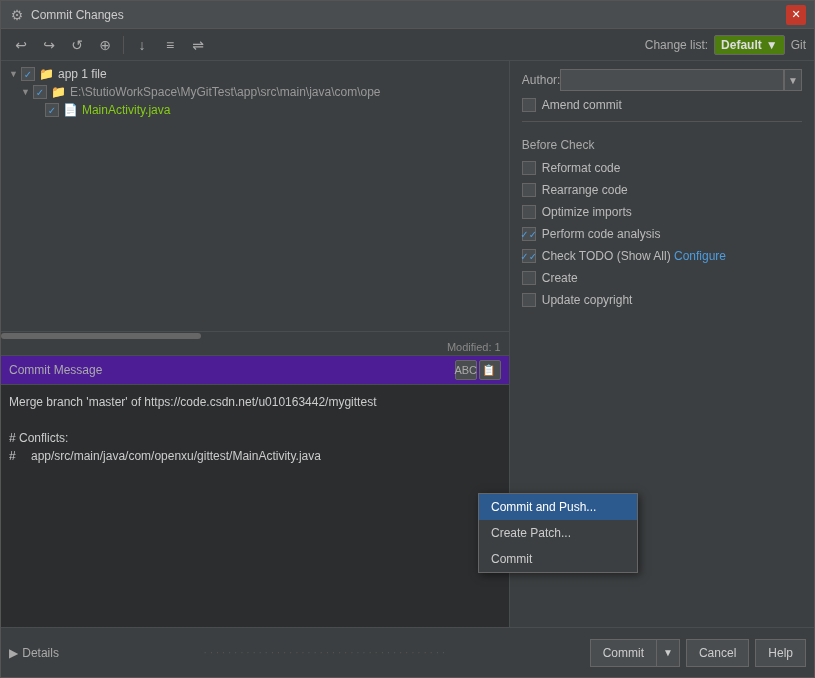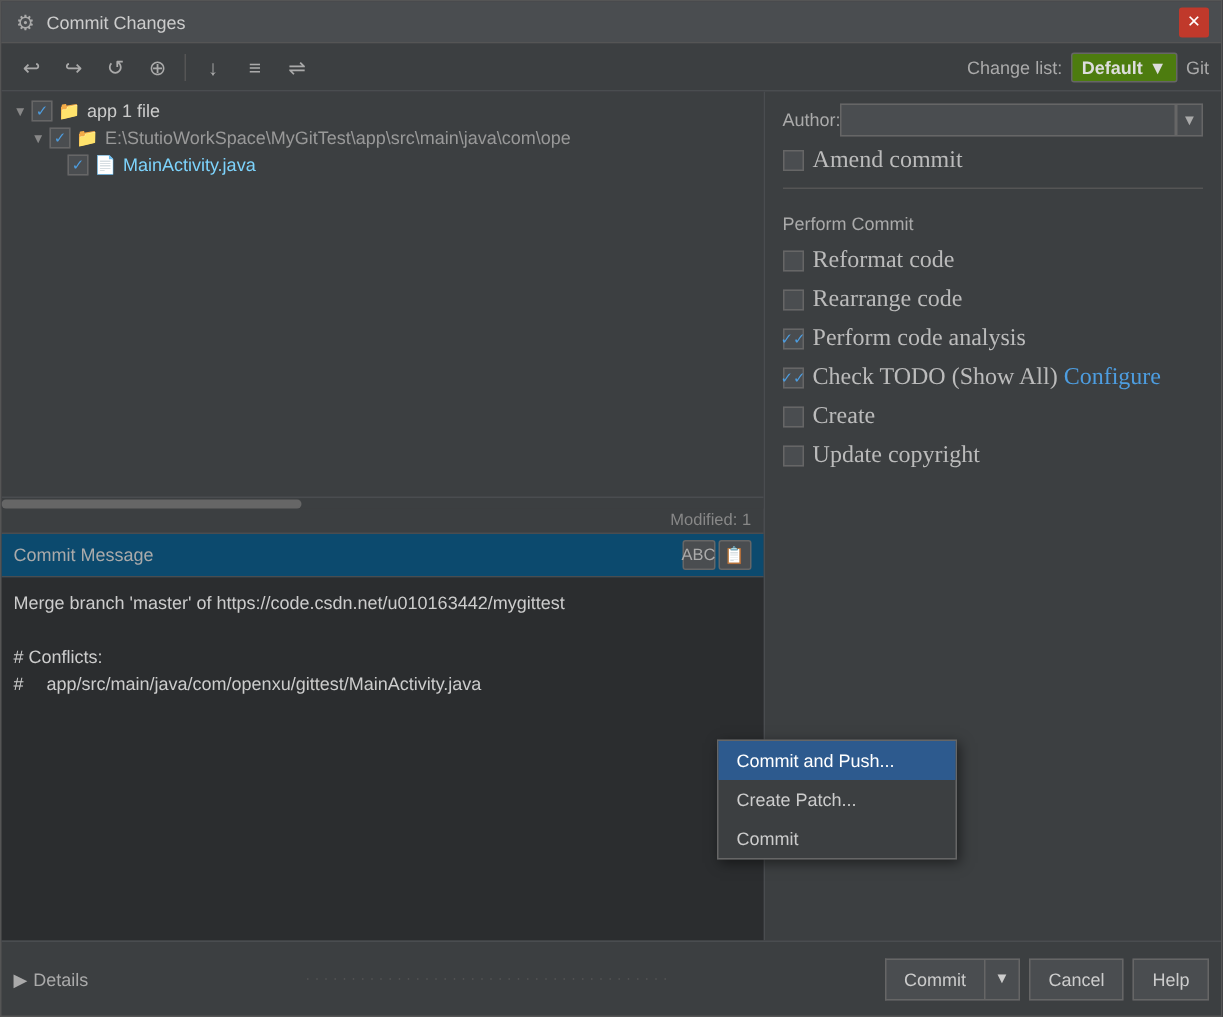--- a/index.html
+++ b/index.html
@@ -173,42 +173,42 @@
     }
 
     .tree-check.checked { color: #4d9de0; }
 
     .tree-icon {
       margin-right: 4px;
       font-size: 12px;
     }
 
     .tree-label { color: #cccccc; font-size: 12px; }
-    .tree-label.modified { color: #7dd3fc; }
+    .tree-label.modified { color: #84cc16; }
     .tree-label.faint { color: #999; }
 
     .modified-count {
       text-align: right;
       color: #888;
       font-size: 11px;
       padding: 2px 8px;
     }
 
     .commit-message-section {
       border-top: 1px solid #4a4d50;
       display: flex;
       flex-direction: column;
       flex: 1;
     }
 
     .commit-message-header {
       display: flex;
       align-items: center;
       padding: 4px 8px;
-      background: #0c4a6e;
+      background: #4c1d95;
       border-bottom: 1px solid #4a4d50;
     }
 
     .commit-message-label {
       color: #aaa;
       font-size: 12px;
       flex: 1;
     }
 
     .commit-message-toolbar {
@@ -302,23 +302,22 @@
       font-size: 10px;
       color: #4d9de0;
       flex-shrink: 0;
     }
 
     .option-check.checked::before { content: '✓'; }
     .option-check.unchecked::before { content: ''; }
 
     .option-label {
       color: #bbbbbb;
-      font-size: 16px;
-      cursor: pointer;
-      font-family: Liberation Serif, serif;
+      font-size: 12px;
+      cursor: pointer;
     }
 
     .option-label a {
       color: #4d9de0;
       text-decoration: none;
     }
 
     .section-header {
       color: #aaaaaa;
       font-size: 12px;
@@ -541,32 +540,36 @@
         <div class="author-dropdown-btn">▼</div>
       </div>
 
       <div class="option-row">
         <span class="option-check unchecked"></span>
         <span class="option-label">Amend commit</span>
       </div>
 
       <div class="section-divider"></div>
 
-      <div class="section-header">Perform Commit</div>
+      <div class="section-header">Before Check</div>
 
       <div class="option-row">
         <span class="option-check unchecked"></span>
         <span class="option-label">Reformat code</span>
       </div>
 
       <div class="option-row">
         <span class="option-check unchecked"></span>
         <span class="option-label">Rearrange code</span>
       </div>
 
+      <div class="option-row">
+        <span class="option-check unchecked"></span>
+        <span class="option-label">Optimize imports</span>
+      </div>
 
       <div class="option-row">
         <span class="option-check checked">✓</span>
         <span class="option-label">Perform code analysis</span>
       </div>
 
       <div class="option-row">
         <span class="option-check checked">✓</span>
         <span class="option-label">Check TODO (Show All)&nbsp;<a>Configure</a></span>
       </div>

